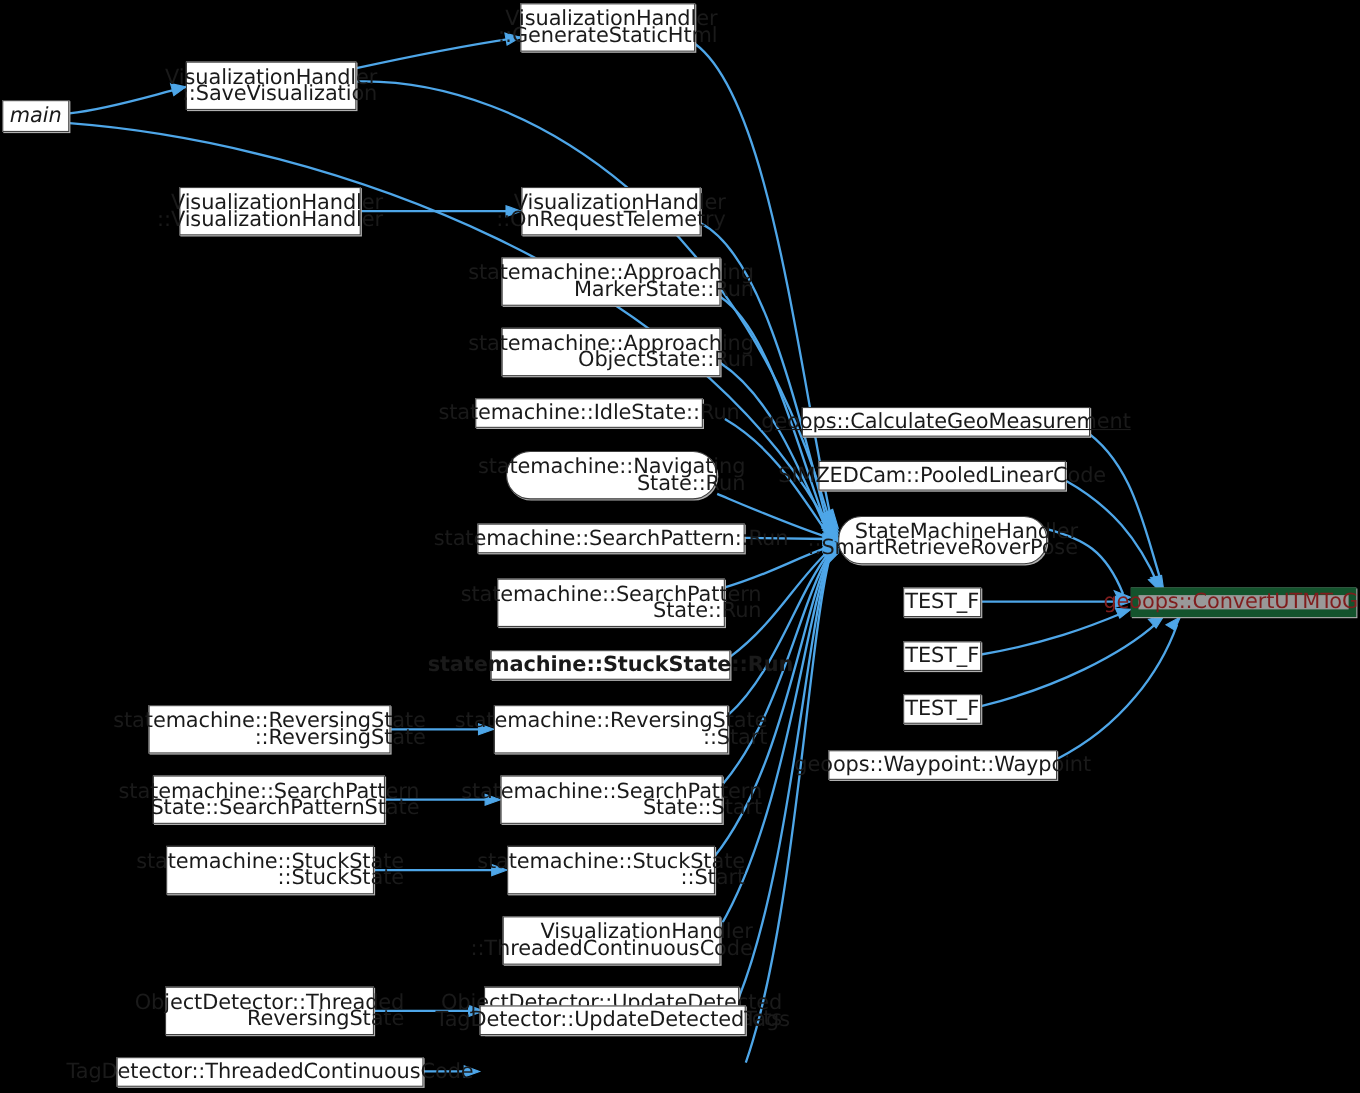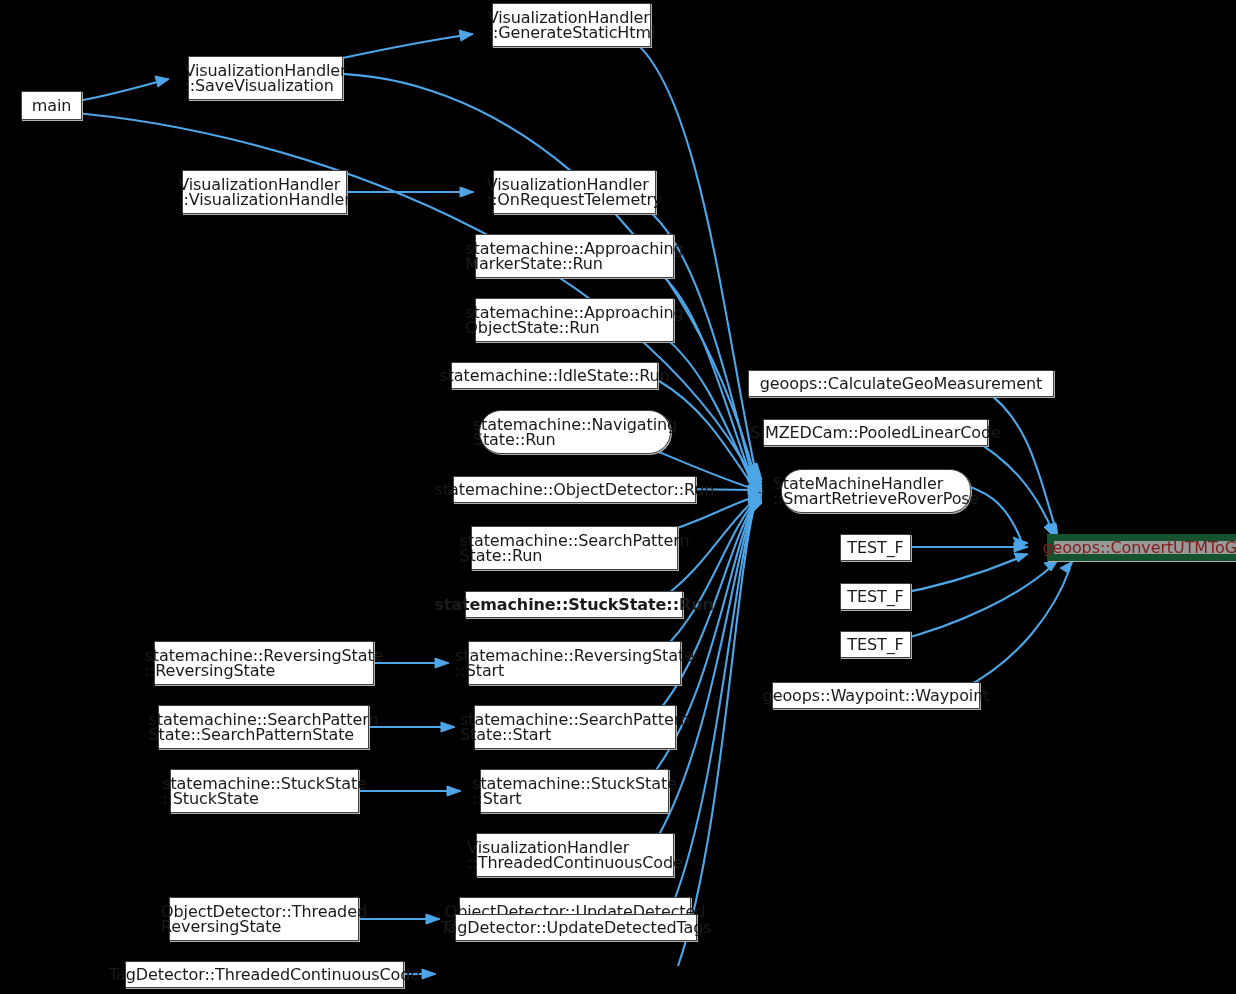--- a/index.html
+++ b/index.html
@@ -23,30 +23,29 @@
     height: 994px;
     pointer-events: none;
   }
   .node {
     position: absolute;
     box-sizing: border-box;
     background: #ffffff;
     border: 1px solid #404040;
     box-shadow: 1px 1px 0 0 #b0b0b0;
     color: #1a1a1a;
-    font-size: 16px;
+    font-size: 19px;
     line-height: 15.5px;
-    text-align: left;
+    text-align: right;
     display: flex;
     align-items: center;
     justify-content: center;
     white-space: pre-line;
     letter-spacing: -0.1px;
     cursor: pointer;
-    margin-left: 19px;
   }
   .node.highlight {
     background: #999999;
     border: 7px solid #14532d;
     color: #7f1d1d;
   }
 </style>
 </head>
 <body>
 
@@ -111,37 +110,37 @@
       <path d="M 892,547 L 1020,547" fill="none" stroke="#4ea6e8" stroke-width="2.1"></path>
       <path d="M 1028,547 L 1014,542 L 1014,552 Z" fill="#4ea6e8" stroke="#4ea6e8" stroke-width="1"></path>
       <path d="M 892,595 C 950,585 990,570 1021,557" fill="none" stroke="#4ea6e8" stroke-width="2.1"></path>
       <path d="M 1028,554 L 1014,553 L 1018,562 Z" fill="#4ea6e8" stroke="#4ea6e8" stroke-width="1"></path>
       <path d="M 892,642 C 960,625 1020,595 1052,566" fill="none" stroke="#4ea6e8" stroke-width="2.1"></path>
       <path d="M 1058,560 L 1044,563 L 1051,571 Z" fill="#4ea6e8" stroke="#4ea6e8" stroke-width="1"></path>
       <path d="M 961,690 C 1020,660 1055,610 1070,568" fill="none" stroke="#4ea6e8" stroke-width="2.1"></path>
       <path d="M 1073,561 L 1060,568 L 1068,573 Z" fill="#4ea6e8" stroke="#4ea6e8" stroke-width="1"></path>
     </svg>
   <div id="node-layer">
-      <div class="node" style="left: 2px; top: 91px; width: 61px; height: 29px;">main</div>
+      <div class="node" style="left: 2px; top: 91px; width: 61px; height: 29px; font-style: italic;">main</div>
       <div class="node" style="left: 169px; top: 56px; width: 155px; height: 44px;">VisualizationHandler
 ::SaveVisualization</div>
       <div class="node" style="left: 473px; top: 3px; width: 159px; height: 44px;">VisualizationHandler
 ::GenerateStaticHtml</div>
       <div class="node" style="left: 163px; top: 170px; width: 165px; height: 44px;">VisualizationHandler
 ::VisualizationHandler</div>
       <div class="node" style="left: 474px; top: 170px; width: 163px; height: 44px;">VisualizationHandler
 ::OnRequestTelemetry</div>
       <div class="node" style="left: 456px; top: 234px; width: 199px; height: 44px;">statemachine::Approaching
 MarkerState::Run</div>
       <div class="node" style="left: 456px; top: 298px; width: 199px; height: 44px;">statemachine::Approaching
 ObjectState::Run</div>
       <div class="node" style="left: 432px; top: 362px; width: 207px; height: 27px;">statemachine::IdleState::Run</div>
       <div class="node" style="left: 460px; top: 410px; width: 192px; height: 44px; border-radius: 22px;">statemachine::Navigating
 State::Run</div>
-      <div class="node" style="left: 434px; top: 476px; width: 243px; height: 27px;">statemachine::ObjectDetector::Run</div>
+      <div class="node" style="left: 434px; top: 476px; width: 243px; height: 27px;">statemachine::SearchPattern::Run</div>
       <div class="node" style="left: 452px; top: 526px; width: 207px; height: 44px;">statemachine::SearchPattern
 State::Run</div>
       <div class="node" style="left: 446px; top: 591px; width: 218px; height: 27px; font-weight: bold;">statemachine::StuckState::Run</div>
       <div class="node" style="left: 135px; top: 641px; width: 220px; height: 44px;">statemachine::ReversingState
 ::ReversingState</div>
       <div class="node" style="left: 449px; top: 641px; width: 213px; height: 44px;">statemachine::ReversingState
 ::Start</div>
       <div class="node" style="left: 139px; top: 705px; width: 211px; height: 44px;">statemachine::SearchPattern
 State::SearchPatternState</div>
       <div class="node" style="left: 455px; top: 705px; width: 202px; height: 44px;">statemachine::SearchPattern
@@ -151,21 +150,21 @@
       <div class="node" style="left: 461px; top: 769px; width: 189px; height: 44px;">statemachine::StuckState
 ::Start</div>
       <div class="node" style="left: 457px; top: 833px; width: 198px; height: 44px;">VisualizationHandler
 ::ThreadedContinuousCode</div>
       <div class="node" style="left: 150px; top: 897px; width: 190px; height: 44px;">ObjectDetector::Threaded
 ReversingState</div>
       <div class="node" style="left: 440px; top: 897px; width: 232px; height: 44px;">ObjectDetector::UpdateDetected
 Objects</div>
       <div class="node" style="left: 106px; top: 961px; width: 279px; height: 27px;">TagDetector::ThreadedContinuousCode</div>
       <div class="node" style="left: 436px; top: 914px; width: 242px; height: 27px;">TagDetector::UpdateDetectedTags</div>
-      <div class="node" style="left: 729px; top: 370px; width: 306px; height: 27px;">geoops::CalculateGeoMeasurement</div>
+      <div class="node" style="left: 729px; top: 370px; width: 262px; height: 27px; text-decoration: underline;">geoops::CalculateGeoMeasurement</div>
       <div class="node" style="left: 744px; top: 419px; width: 225px; height: 27px;">SIMZEDCam::PooledLinearCode</div>
       <div class="node" style="left: 762px; top: 469px; width: 190px; height: 44px; border-radius: 21px;">StateMachineHandler
 ::SmartRetrieveRoverPose</div>
       <div class="node" style="left: 821px; top: 534px; width: 71px; height: 27px;">TEST_F</div>
       <div class="node" style="left: 821px; top: 583px; width: 71px; height: 27px;">TEST_F</div>
       <div class="node" style="left: 821px; top: 631px; width: 71px; height: 27px;">TEST_F</div>
       <div class="node" style="left: 753px; top: 682px; width: 208px; height: 27px;">geoops::Waypoint::Waypoint</div>
       <div class="node highlight" style="left: 1028px; top: 534px; width: 205px; height: 27px;">geoops::ConvertUTMToGPS</div>
     </div>
 </div>

